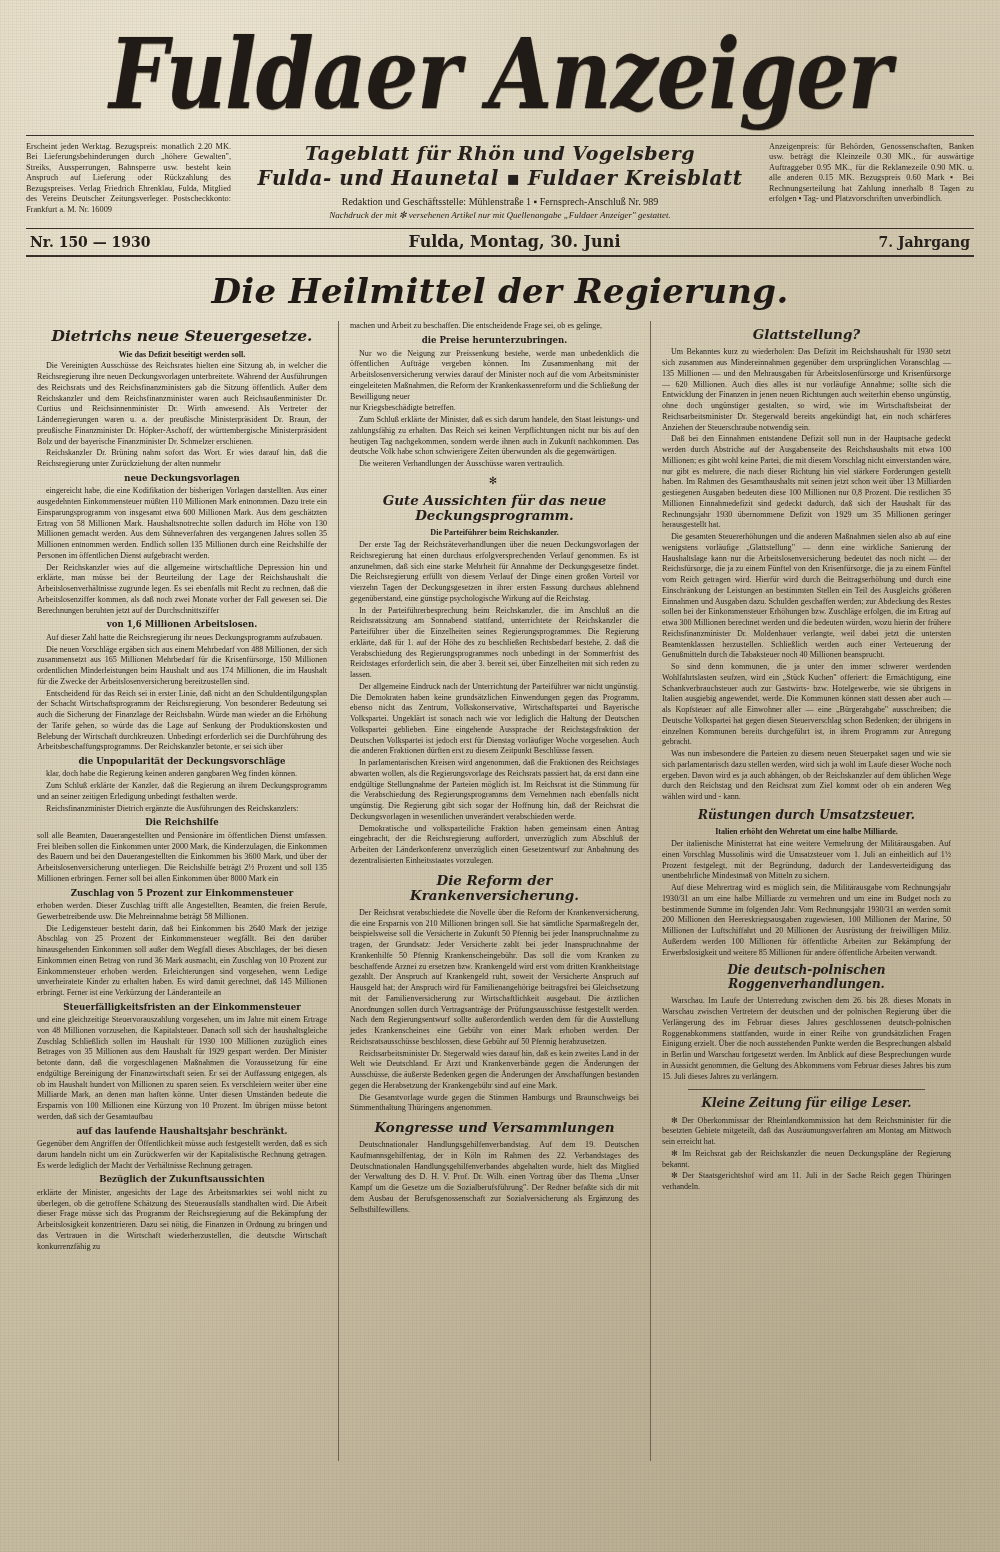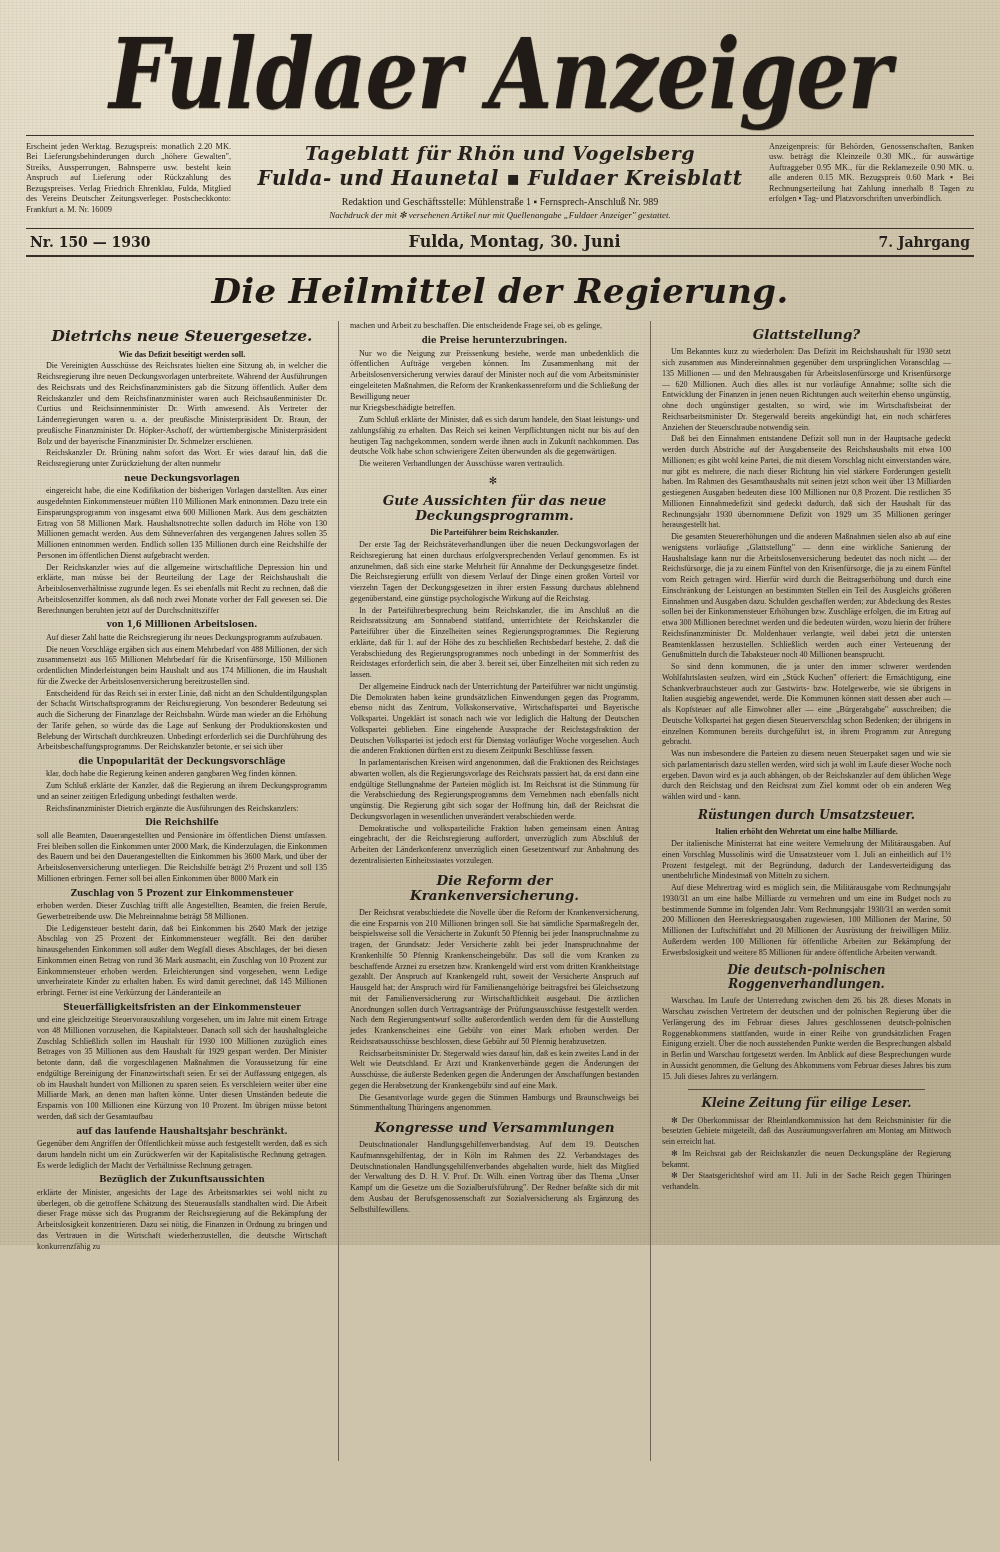--- a/index.html
+++ b/index.html
@@ -5,21 +5,21 @@
   html,body{margin:0;padding:0;}
   body{
     width:1000px;height:1552px;
     background:#cdc4ab;
     font-family:"Liberation Serif", serif;
     color:#26211c;
     overflow:hidden;
   }
   .paper{
     position:relative;
-    width:1000px;height:1245px;
+    width:1000px;height:1552px;
     background:
       radial-gradient(ellipse at 20% 10%, rgba(255,250,235,.55), rgba(0,0,0,0) 55%),
       radial-gradient(ellipse at 85% 90%, rgba(120,100,70,.18), rgba(0,0,0,0) 60%),
       linear-gradient(170deg,#d6ccb4 0%, #cfc5ac 35%, #c9bfa5 70%, #c3b99e 100%);
     box-sizing:border-box;
     padding:22px 26px 10px 26px;
   }
   .grain{
     position:absolute;inset:0;pointer-events:none;
     background-image:

